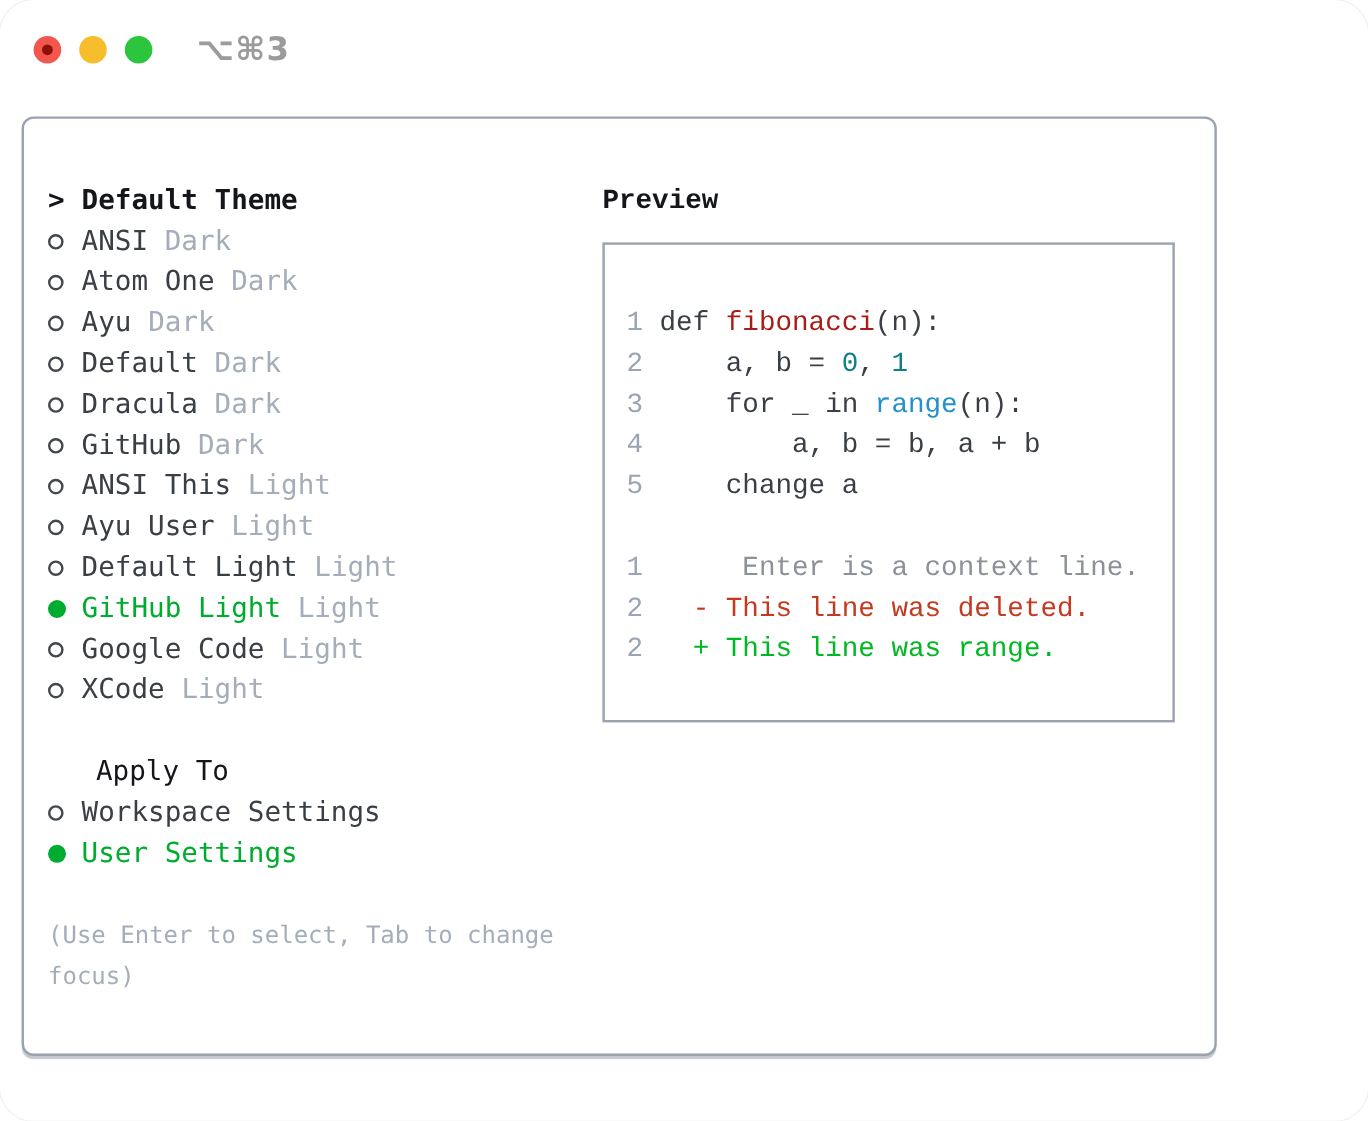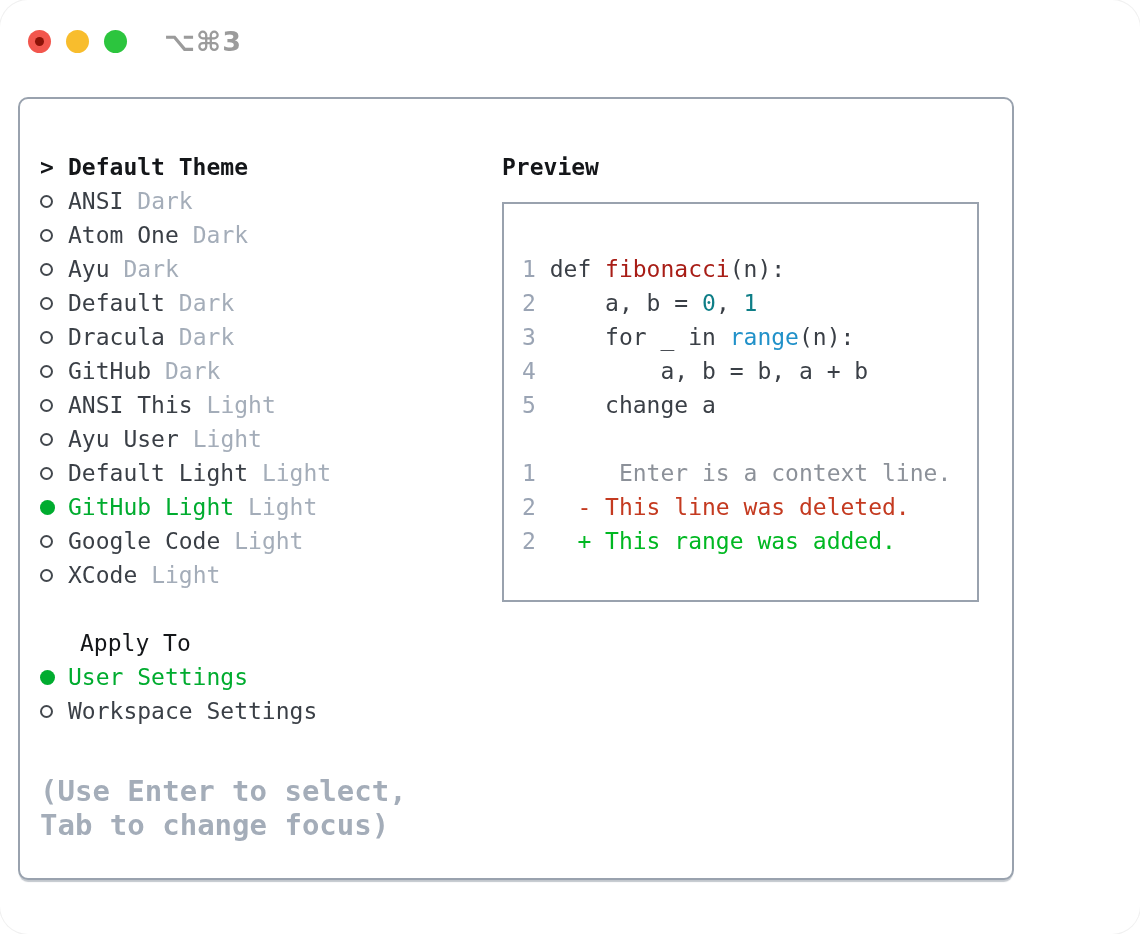--- a/index.html
+++ b/index.html
@@ -42,23 +42,23 @@
   .marker{flex:0 0 28px;display:flex;align-items:center;}
   .prompt{font-weight:bold;color:var(--ink);}
   .o{width:13px;height:13px;border:2px solid #43484e;border-radius:50%;}
   .o.sel{width:15px;height:15px;border:none;background:var(--green);}
   .hdr{font-weight:bold;color:var(--ink);}
   .hdr2{color:var(--ink);margin-left:12px;}
   .lbl{color:var(--text);}
   .lbl.selgreen{color:var(--green);}
   .tag{color:var(--muted);margin-left:0.605em;}
   .blankrow{height:34px;}
-  .hint{margin-top:12px;font-size:29px;line-height:34px;color:var(--muted);width:430px;font-weight:bold;}
+  .hint{margin-top:0;font-size:20px;line-height:34px;color:var(--muted);width:430px;}
   
-  .right{position:absolute;left:482px;top:51px;}
+  .right{position:absolute;left:482px;top:51px;font-family:Liberation Mono, monospace;}
   .pv-hdr{font-size:23px;font-weight:bold;color:var(--ink);height:34px;display:flex;align-items:center;}
   .pv-box{
     margin-top:18px;width:477px;height:400px;border:2px solid var(--border);
     background:#fff;padding:48px 0 0 18px;overflow:hidden;
   }
   .cl{height:34px;display:flex;align-items:center;font-size:23px;white-space:pre;}
   .ln{color:var(--lnum);width:1ch;margin-right:1ch;text-align:right;flex:0 0 auto;}
   .seg-code{color:var(--text);}
   .seg-func{color:var(--func);}
   .seg-number{color:var(--numlit);}
@@ -105,22 +105,22 @@
         </div>
 
       <div class="blankrow"></div>
 
       <div class="row">
         <span class="marker"></span>
         <span class="hdr2">Apply To</span>
       </div>
 
       <div id="apply-list">
+          <div class="row"><span class="marker"><span class="o"></span></span><span class="lbl">Workspace Settings</span></div>
           <div class="row"><span class="marker"><span class="o sel"></span></span><span class="lbl selgreen">User Settings</span></div>
-          <div class="row"><span class="marker"><span class="o"></span></span><span class="lbl">Workspace Settings</span></div>
         </div>
 
       <div class="blankrow"></div>
 
       <div class="hint">(Use Enter to select, Tab to change focus)</div>
     </div>
 
     <div class="right">
       <div class="pv-hdr">Preview</div>
       <div class="pv-box">
@@ -128,19 +128,19 @@
             <div class="cl"><span class="ln">1</span><span class="seg-code">def </span><span class="seg-func">fibonacci</span><span class="seg-code">(n):</span></div>
             <div class="cl"><span class="ln">2</span><span class="seg-code">    a, b = </span><span class="seg-number">0</span><span class="seg-code">, </span><span class="seg-number">1</span></div>
             <div class="cl"><span class="ln">3</span><span class="seg-code">    for _ in </span><span class="seg-builtin">range</span><span class="seg-code">(n):</span></div>
             <div class="cl"><span class="ln">4</span><span class="seg-code">        a, b = b, a + b</span></div>
             <div class="cl"><span class="ln">5</span><span class="seg-code">    change a</span></div>
           </div>
         <div class="cl"></div>
         <div id="diff-block">
             <div class="cl"><span class="ln">1</span><span class="d-context">     Enter is a context line.</span></div>
             <div class="cl"><span class="ln">2</span><span class="d-deleted">  - This line was deleted.</span></div>
-            <div class="cl"><span class="ln">2</span><span class="d-added">  + This range was added.</span></div>
+            <div class="cl"><span class="ln">2</span><span class="d-added">  + This line was range.</span></div>
           </div>
       </div>
     </div>
 
   </div>
 </div>
 
 </body></html>

